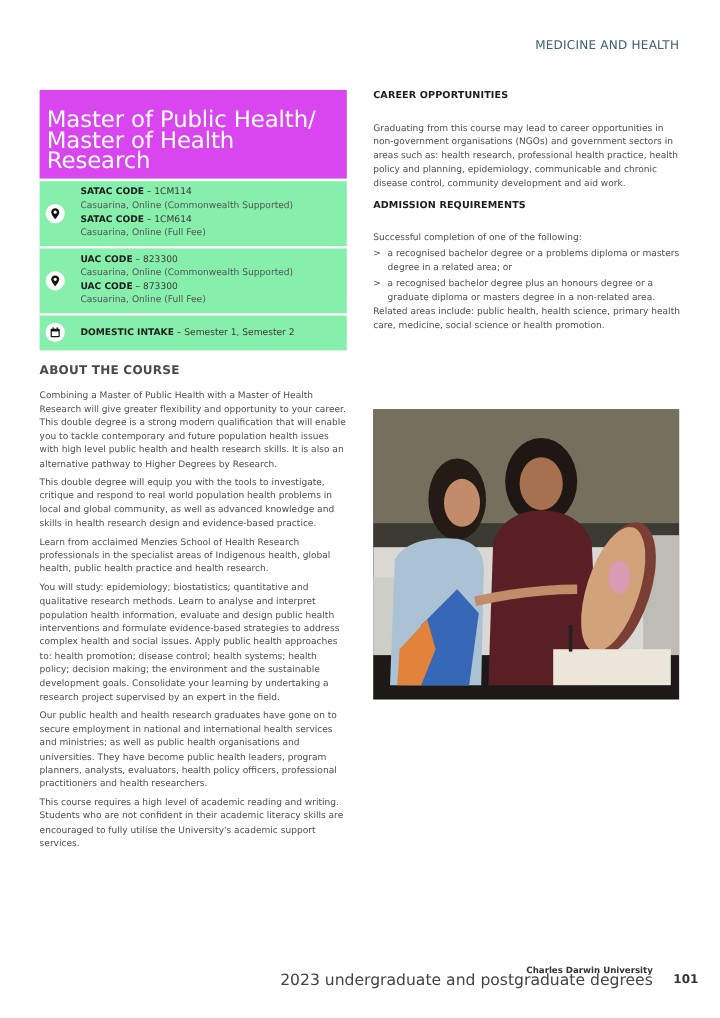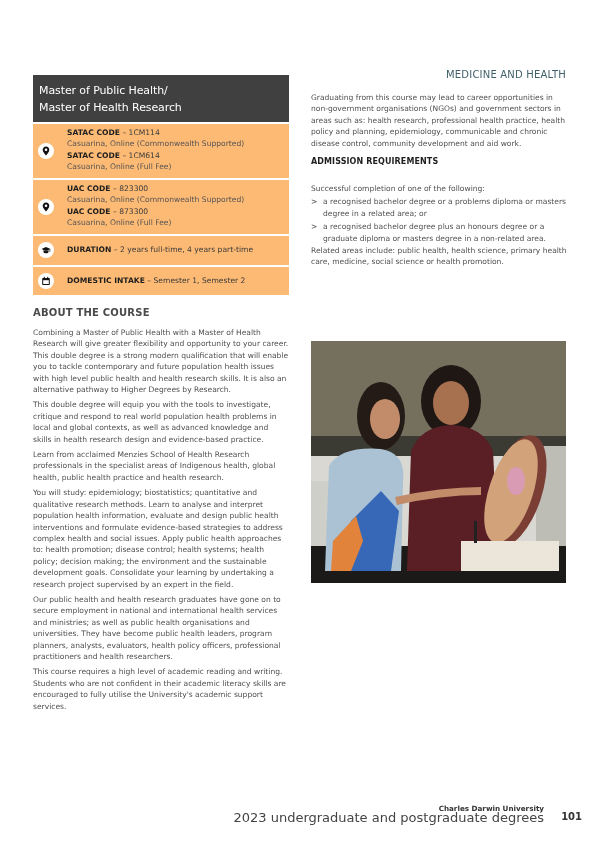--- a/index.html
+++ b/index.html
@@ -2,35 +2,35 @@
 <html><head>
 <meta charset="utf-8">
 <style>
   * { box-sizing: border-box; margin: 0; padding: 0; }
   html, body { width: 600px; height: 848px; background: #ffffff; overflow: hidden; }
   body { position: relative; font-family: "DejaVu Sans", sans-serif; color: #4a4a4a; }
 
   .section-label {
     position: absolute; right: 34px; top: 33px;
     font-family: "DejaVu Sans", sans-serif; font-size: 10px; letter-spacing: 0.2px;
-    color: #3f5f6a; font-weight: normal; margin-top: 36px;
+    color: #3f5f6a; font-weight: normal;
   }
 
   
   .left-col { position: absolute; left: 33px; top: 75px; width: 256px; }
 
   .info-panel { width: 256px; }
   .panel-header {
-    background: #404040; color: #ffffff;
-    padding: 7px 6px 6px 6px;
-    font-size: 11px; line-height: 17px; font-weight: normal;
+    background: #d946ef; color: #ffffff;
+    padding: 17px 6px 6px 6px;
+    font-size: 19px; line-height: 17px; font-weight: normal;
     letter-spacing: -0.1px;
   }
   .panel-row {
-    background: #fdba74; border-top: 2px solid #ffffff;
+    background: #86efac; border-top: 2px solid #ffffff;
     display: flex; align-items: center;
     padding: 4px 6px 4px 5px;
   }
   .row-icon {
     width: 16px; height: 16px; border-radius: 50%; background: #ffffff;
     flex: 0 0 16px; display: flex; align-items: center; justify-content: center;
     margin-right: 13px;
   }
   .row-icon svg { width: 10px; height: 10px; display: block; }
   .row-body { flex: 1; }
@@ -107,58 +107,47 @@
           </svg>
       </div>
       <div class="row-body">
         <div class="code-line"><b>UAC CODE</b><span> – 823300</span></div>
         <div class="code-sub">Casuarina, Online (Commonwealth Supported)</div>
         <div class="code-line"><b>UAC CODE</b><span> – 873300</span></div>
         <div class="code-sub">Casuarina, Online (Full Fee)</div>
       </div>
     </div>
 
-    <div class="panel-row">
-      <div class="row-icon">
-        <svg viewBox="0 0 10 10">
-            <path d="M0.5 4 5 2 9.5 4 5 6Z" fill="#111"></path>
-            <path d="M2.5 5v2c0 .8 1.2 1.3 2.5 1.3S7.5 7.8 7.5 7V5L5 6.2Z" fill="#111"></path>
-            <rect x="8.6" y="4" width="0.6" height="3" fill="#111"></rect>
-          </svg>
-      </div>
-      <div class="row-body">
-        <div class="single-line"><b>DURATION</b><span> – 2 years full-time, 4 years part-time</span></div>
-      </div>
-    </div>
 
     <div class="panel-row">
       <div class="row-icon">
         <svg viewBox="0 0 10 10">
             <rect x="1.2" y="2" width="7.6" height="7" rx="0.8" fill="#111"></rect>
             <rect x="2.8" y="0.8" width="1" height="2" fill="#111"></rect>
             <rect x="6.2" y="0.8" width="1" height="2" fill="#111"></rect>
             <rect x="2.2" y="4.2" width="5.6" height="3.8" fill="#fff"></rect>
           </svg>
       </div>
       <div class="row-body">
         <div class="single-line"><b>DOMESTIC INTAKE</b><span> – Semester 1, Semester 2</span></div>
       </div>
     </div>
   </div>
 
   <div class="about-heading">ABOUT THE COURSE</div>
   <p class="body-para">Combining a Master of Public Health with a Master of Health Research will give greater flexibility and opportunity to your career. This double degree is a strong modern qualification that will enable you to tackle contemporary and future population health issues with high level public health and health research skills. It is also an alternative pathway to Higher Degrees by Research.</p>
-  <p class="body-para">This double degree will equip you with the tools to investigate, critique and respond to real world population health problems in local and global contexts, as well as advanced knowledge and skills in health research design and evidence-based practice.</p>
+  <p class="body-para">This double degree will equip you with the tools to investigate, critique and respond to real world population health problems in local and global community, as well as advanced knowledge and skills in health research design and evidence-based practice.</p>
   <p class="body-para">Learn from acclaimed Menzies School of Health Research professionals in the specialist areas of Indigenous health, global health, public health practice and health research.</p>
   <p class="body-para">You will study: epidemiology; biostatistics; quantitative and qualitative research methods. Learn to analyse and interpret population health information, evaluate and design public health interventions and formulate evidence-based strategies to address complex health and social issues. Apply public health approaches to: health promotion; disease control; health systems; health policy; decision making; the environment and the sustainable development goals. Consolidate your learning by undertaking a research project supervised by an expert in the field.</p>
   <p class="body-para">Our public health and health research graduates have gone on to secure employment in national and international health services and ministries; as well as public health organisations and universities. They have become public health leaders, program planners, analysts, evaluators, health policy officers, professional practitioners and health researchers.</p>
   <p class="body-para">This course requires a high level of academic reading and writing. Students who are not confident in their academic literacy skills are encouraged to fully utilise the University's academic support services.</p>
 </div>
 
 <div class="right-col">
+  <div class="right-heading">CAREER OPPORTUNITIES</div>
   <p class="right-para">Graduating from this course may lead to career opportunities in non-government organisations (NGOs) and government sectors in areas such as: health research, professional health practice, health policy and planning, epidemiology, communicable and chronic disease control, community development and aid work.</p>
 
   <div class="right-heading second">ADMISSION REQUIREMENTS</div>
   <p class="right-para">Successful completion of one of the following:</p>
   <ul class="bullet-list">
     <li class="bullet-item">
       <span class="bullet-mark">&gt;</span>
       <span class="bullet-text">a recognised bachelor degree or a problems diploma or masters degree in a related area; or</span>
     </li>
     <li class="bullet-item">

